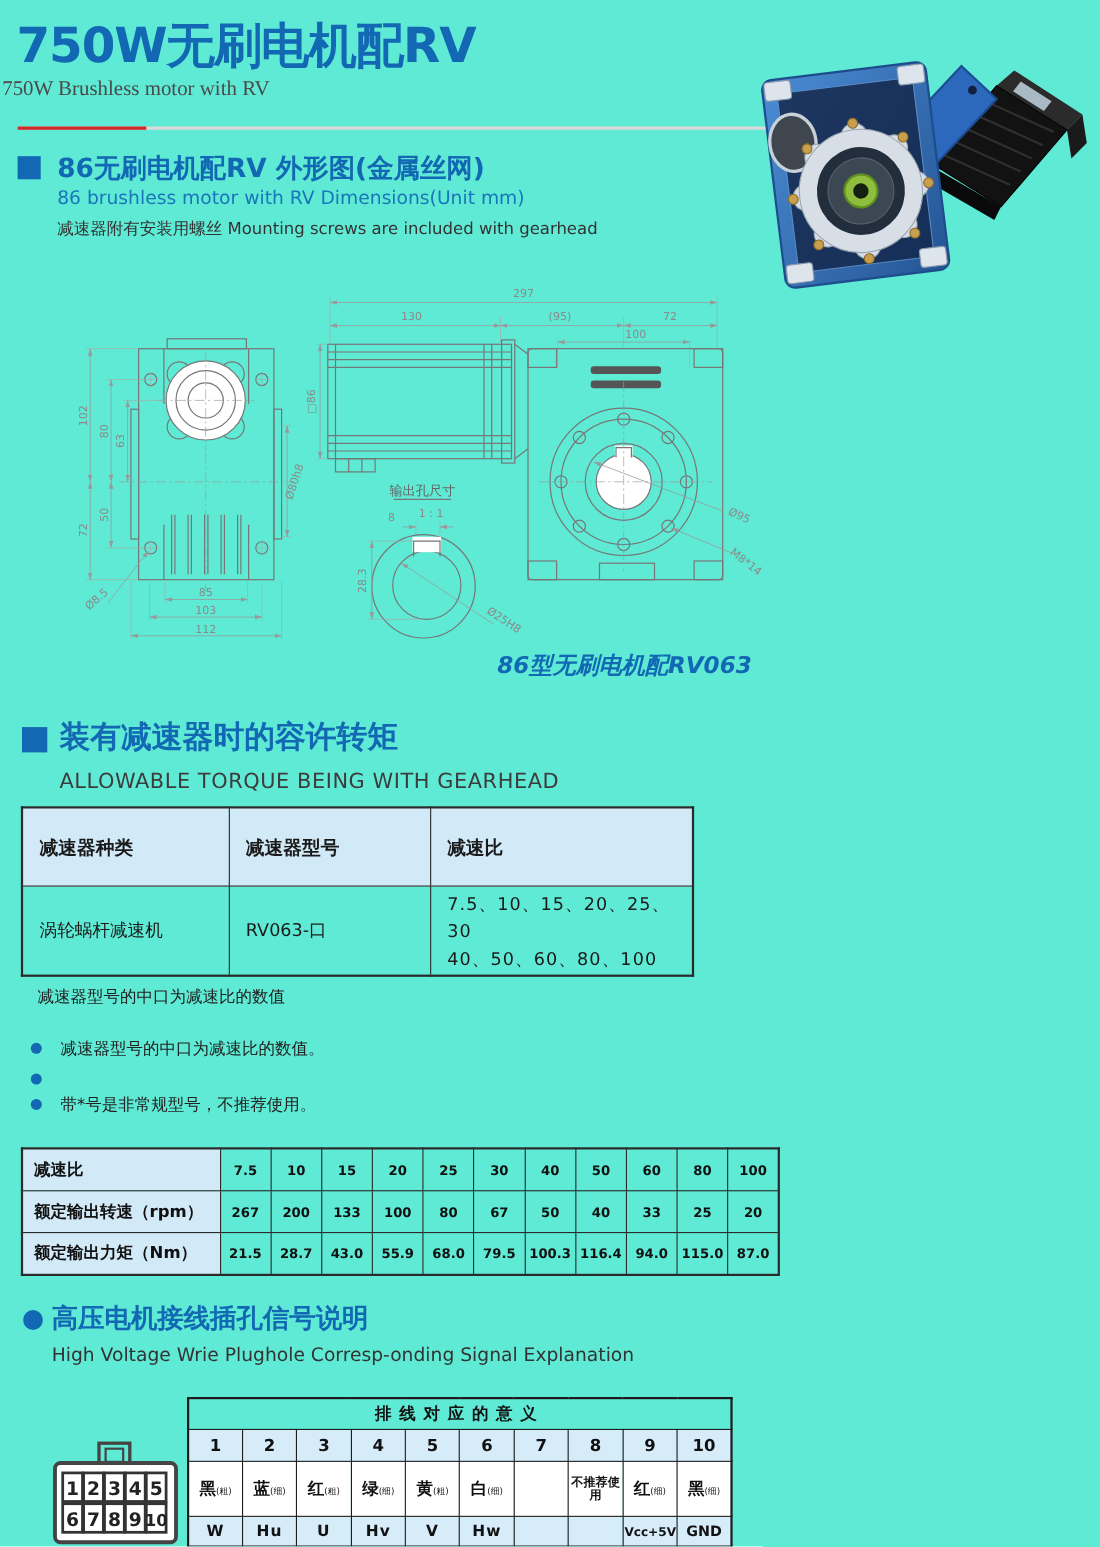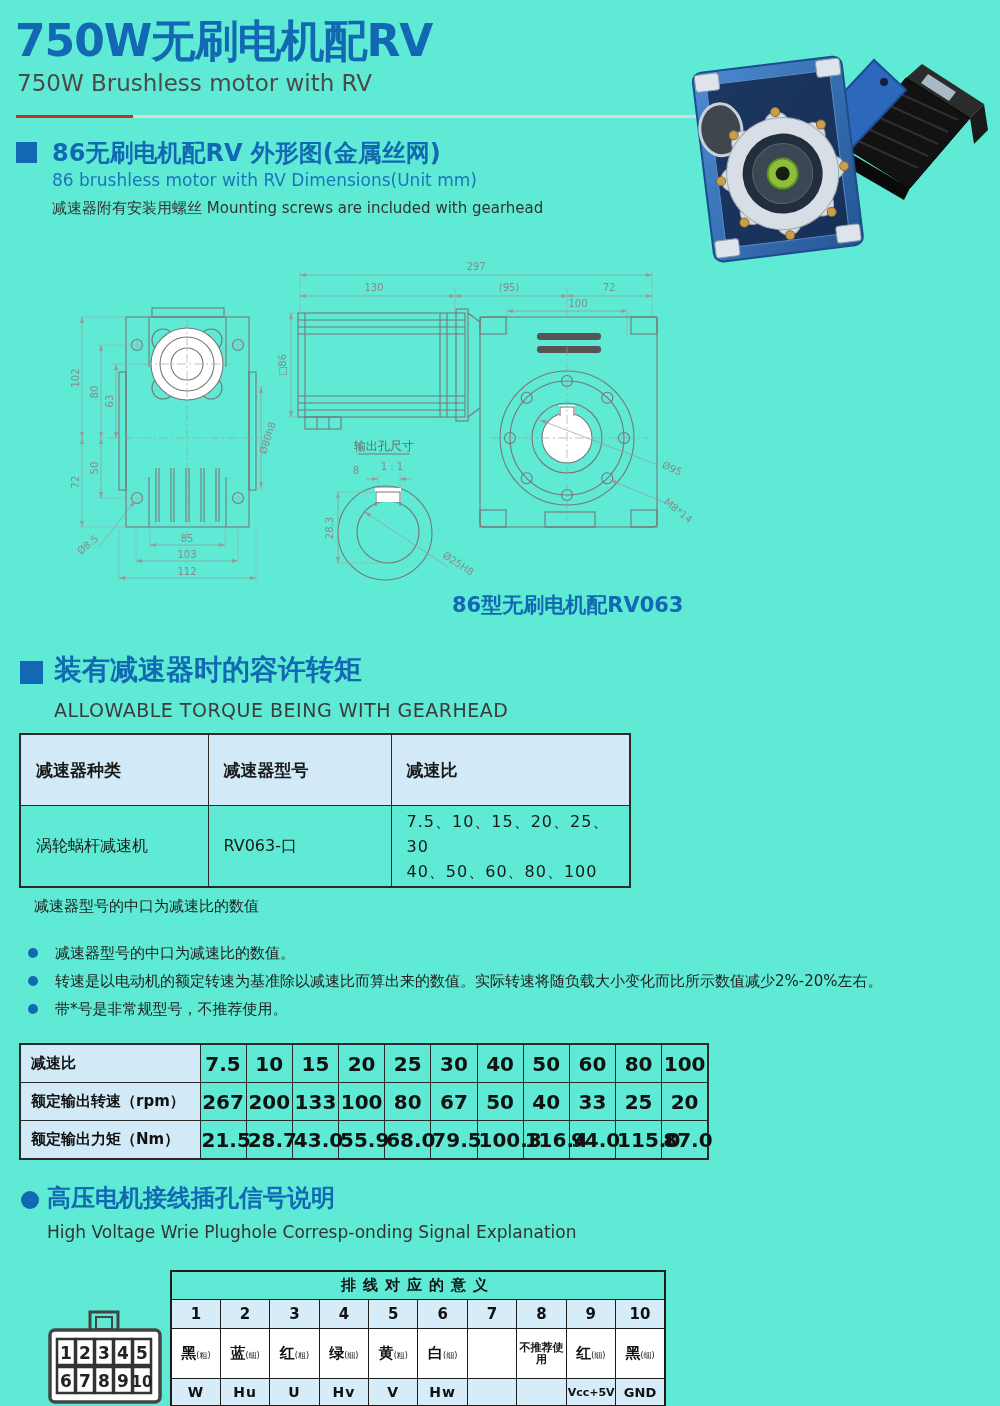--- a/index.html
+++ b/index.html
@@ -2,59 +2,59 @@
 <html><head>
 <meta charset="utf-8">
 <style>
   html,body{margin:0;padding:0;background:#fff;}
   .page{position:relative;width:1000px;height:1406px;background:#5eead4;
         font-family:"DejaVu Sans",sans-serif;overflow:hidden;}
   .abs{position:absolute;}
 
   
   .title-zh{left:15px;top:12px;font-size:44px;font-weight:bold;color:#1268b2;letter-spacing:-1px;}
-  .title-en{left:17px;top:70px;font-size:23px;color:#4a4a4a;}
+  .title-en{left:2px;top:70px;font-size:19px;color:#4a4a4a;font-family:Liberation Serif, serif;}
   .rule-gray{left:16px;top:115px;width:681px;height:3px;background:#d9d9d9;}
   .rule-red{left:16px;top:115px;width:117px;height:3px;background:#d22a27;}
 
   
   .sq{background:#1268b2;}
   .s1-sq{left:16px;top:142px;width:21px;height:21px;}
   .s1-h{left:52px;top:137px;font-size:24px;font-weight:bold;color:#1268b2;}
   .s1-e{left:52px;top:170px;font-size:17px;color:#1b75bb;}
   .s1-note{left:52px;top:199px;font-size:15px;color:#333;}
 
   .s2-sq{left:20px;top:661px;width:23px;height:23px;}
   .s2-h{left:54px;top:651px;font-size:28px;font-weight:bold;color:#1268b2;}
   .s2-e{left:54px;top:699px;font-size:19px;color:#3c3c3c;letter-spacing:.5px;}
 
   .s3-dot{left:21px;top:1191px;width:18px;height:18px;border-radius:50%;background:#1268b2;}
   .s3-h{left:47px;top:1182px;font-size:24px;font-weight:bold;color:#1268b2;}
   .s3-e{left:47px;top:1222px;font-size:17px;color:#333;}
 
-  .caption{left:452px;top:591px;font-size:21px;font-weight:bold;color:#1268b2;}
+  .caption{left:452px;top:591px;font-size:21px;font-weight:bold;color:#1268b2;font-style:italic;}
 
   
   table{border-collapse:collapse;table-layout:fixed;}
   .tbl1{left:19px;top:733px;}
   .tbl1 table{width:610px;border:2px solid #2a2a2a;}
   .tbl1 th,.tbl1 td{border:1px solid #2a2a2a;vertical-align:middle;}
   .tbl1 th{height:68px;background:#d2e9f7;font-size:17px;font-weight:bold;color:#1a1a1a;text-align:left;padding-left:15px;}
   .tbl1 td{height:78px;font-size:16px;color:#1a1a1a;padding-left:15px;}
   .tbl1 .ratios div{line-height:25px;letter-spacing:1px;}
 
   .note-plain{left:34px;top:897px;font-size:15px;color:#222;}
   .bullets{left:20px;top:944px;width:965px;}
   .bullet-row{display:flex;align-items:flex-start;margin-bottom:9px;white-space:nowrap;}
   .bullet-dot{width:10px;height:10px;border-radius:50%;background:#1268b2;margin:4px 17px 0 8px;flex:0 0 10px;}
   .bullet-txt{font-size:15px;color:#222;}
 
   .tbl2{left:19px;top:1043px;}
   .tbl2 table{width:690px;border:2px solid #2a2a2a;}
-  .tbl2 td{border:1px solid #2a2a2a;height:35px;text-align:center;font-size:20px;color:#111;font-weight:600;}
+  .tbl2 td{border:1px solid #2a2a2a;height:35px;text-align:center;font-size:12px;color:#111;font-weight:600;}
   .tbl2 td.lbl{background:#d2e9f7;text-align:left;padding-left:10px;font-size:15px;font-weight:bold;width:180px;}
 
   .wiring{left:170px;top:1270px;}
   .wiring table{width:496px;border:2px solid #1c1c1c;}
   .wiring td{border:1.5px solid #1c1c1c;text-align:center;color:#111;}
   .wiring .t-title{height:25px;font-size:15px;font-weight:bold;letter-spacing:7px;}
   .wiring .t-num{height:26px;background:#d6ecf9;font-size:15px;font-weight:bold;}
   .wiring .t-col{height:47px;background:#fff;font-size:15px;font-weight:bold;}
   .wiring .t-col .sub{font-size:8px;font-weight:normal;}
   .wiring .t-col.mesh{font-size:11px;line-height:12px;font-weight:bold;}
@@ -409,21 +409,20 @@
 
   <div class="abs note-plain">减速器型号的中口为减速比的数值</div>
 
   <div class="abs bullets">
     <div class="bullet-row">
       <div class="bullet-dot"></div>
       <div class="bullet-txt">减速器型号的中口为减速比的数值。</div>
     </div>
     <div class="bullet-row">
       <div class="bullet-dot"></div>
-      <div class="bullet-txt">转速是以电动机的额定转速为基准除以减速比而算出来的数值。实际转速将随负载大小变化而比所示数值减少2%-20%左右。</div>
     </div>
     <div class="bullet-row">
       <div class="bullet-dot"></div>
       <div class="bullet-txt">带*号是非常规型号，不推荐使用。</div>
     </div>
   </div>
 
   <div class="abs tbl2">
     <table>
       <colgroup>

